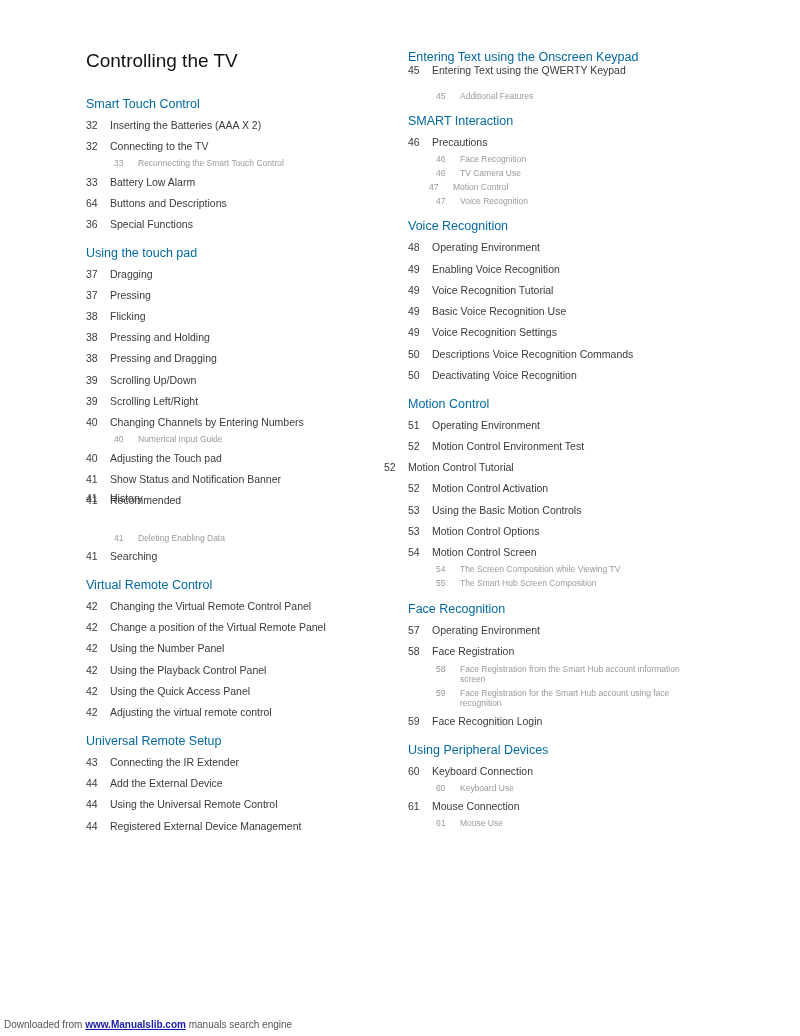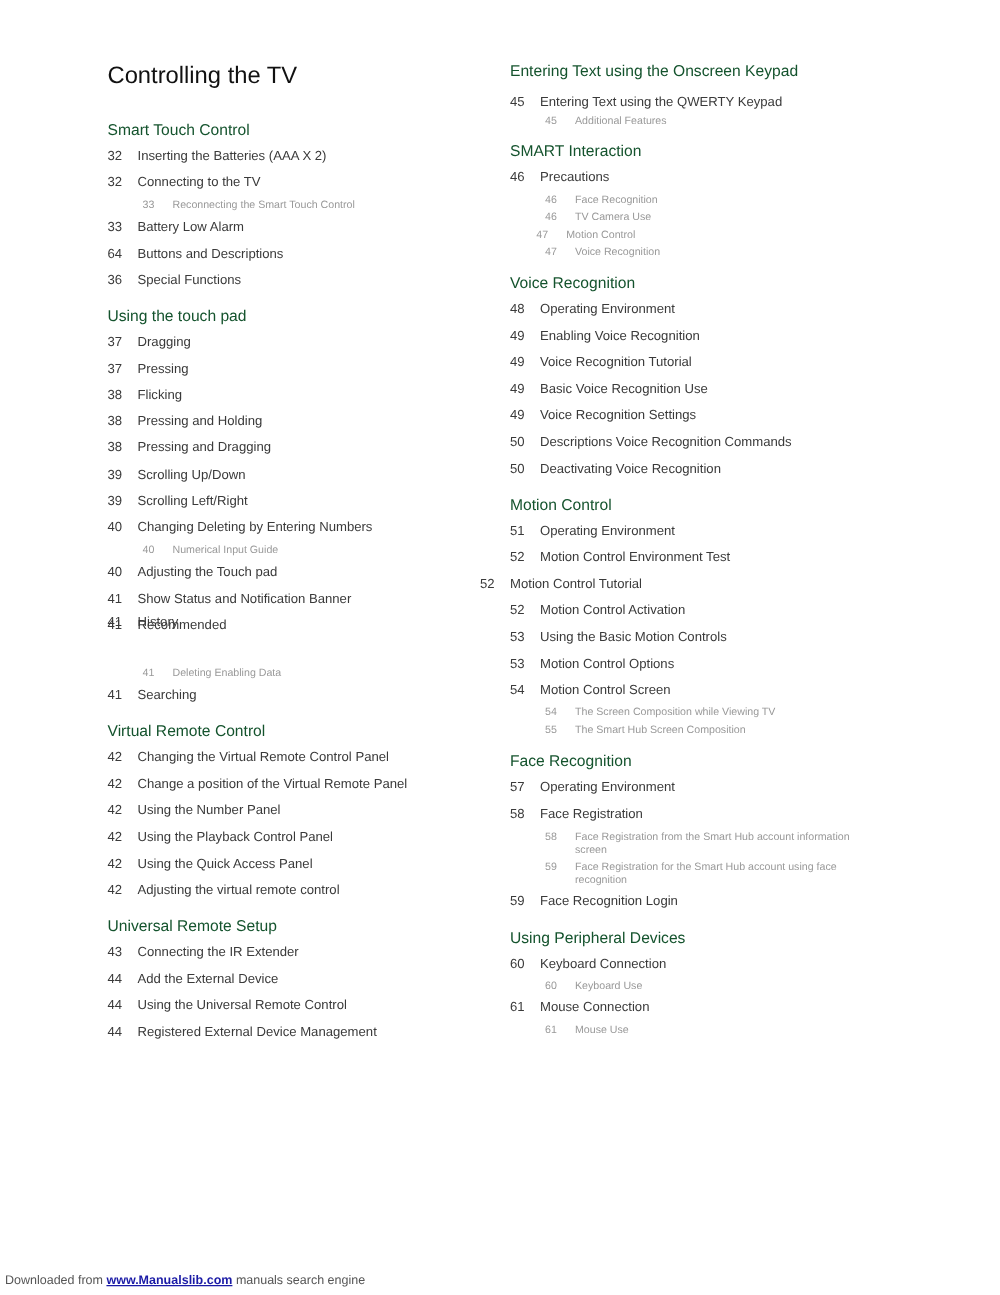--- a/index.html
+++ b/index.html
@@ -1,18 +1,18 @@
 <!DOCTYPE html>
 <html><head>
   <meta charset="utf-8">
   <style>
     html, body { margin: 0; padding: 0; background: #ffffff; }
     body { width: 800px; height: 1036px; position: relative; overflow: hidden; font-family: "Liberation Sans", sans-serif; color: #333333; }
     .page-title { position: absolute; left: 86px; top: 50px; font-size: 19px; color: #111111; margin: 0; font-weight: normal; white-space: nowrap; }
-    .section-title { position: absolute; font-size: 12.5px; color: #14532d; white-space: nowrap; }
+    .section-title { position: absolute; font-size: 12.5px; color: #0369a1; white-space: nowrap; }
     .entry { position: absolute; font-size: 10.5px; color: #3a3a3a; white-space: nowrap; }
     .entry .num { display: inline-block; width: 24px; }
     .sub { position: absolute; font-size: 8.5px; color: #999999; white-space: nowrap; }
     .sub .num { display: inline-block; width: 24px; }
     .sub .wrap { display: inline-block; white-space: normal; width: 240px; vertical-align: top; line-height: 10px; }
     .footer { position: absolute; left: 4px; top: 1019px; font-family: Liberation Sans, sans-serif; font-size: 10px; color: #555555; white-space: nowrap; }
     .footer a { color: #1a1aa6; text-decoration: underline; font-weight: bold; }
   </style>
 </head>
 <body>
@@ -28,21 +28,21 @@
 <div class="entry" style="left:86px;top:218px"><span class="num">36</span><span>Special Functions</span></div>
 
 <div class="section-title" style="left:86px;top:246px">Using the touch pad</div>
 <div class="entry" style="left:86px;top:268px"><span class="num">37</span><span>Dragging</span></div>
 <div class="entry" style="left:86px;top:289px"><span class="num">37</span><span>Pressing</span></div>
 <div class="entry" style="left:86px;top:310px"><span class="num">38</span><span>Flicking</span></div>
 <div class="entry" style="left:86px;top:331px"><span class="num">38</span><span>Pressing and Holding</span></div>
 <div class="entry" style="left:86px;top:352px"><span class="num">38</span><span>Pressing and Dragging</span></div>
 <div class="entry" style="left:86px;top:374px"><span class="num">39</span><span>Scrolling Up/Down</span></div>
 <div class="entry" style="left:86px;top:395px"><span class="num">39</span><span>Scrolling Left/Right</span></div>
-<div class="entry" style="left:86px;top:416px"><span class="num">40</span><span>Changing Deleting by Entering Numbers</span></div>
+<div class="entry" style="left:86px;top:416px"><span class="num">40</span><span>Changing Channels by Entering Numbers</span></div>
 <div class="sub" style="left:114px;top:434px"><span class="num">40</span><span>Numerical Input Guide</span></div>
 <div class="entry" style="left:86px;top:452px"><span class="num">40</span><span>Adjusting the Touch pad</span></div>
 <div class="entry" style="left:86px;top:473px"><span class="num">41</span><span>Show Status and Notification Banner</span></div>
 <div class="entry" style="left:86px;top:494px"><span class="num">41</span><span>Recommended</span></div>
 <div class="entry" style="left:86px;top:492px"><span class="num">41</span><span>History</span></div>
 <div class="sub" style="left:114px;top:533px"><span class="num">41</span><span>Deleting Enabling Data</span></div>
 <div class="entry" style="left:86px;top:550px"><span class="num">41</span><span>Searching</span></div>
 
 <div class="section-title" style="left:86px;top:578px">Virtual Remote Control</div>
 <div class="entry" style="left:86px;top:600px"><span class="num">42</span><span>Changing the Virtual Remote Control Panel</span></div>
@@ -52,21 +52,21 @@
 <div class="entry" style="left:86px;top:685px"><span class="num">42</span><span>Using the Quick Access Panel</span></div>
 <div class="entry" style="left:86px;top:706px"><span class="num">42</span><span>Adjusting the virtual remote control</span></div>
 
 <div class="section-title" style="left:86px;top:734px">Universal Remote Setup</div>
 <div class="entry" style="left:86px;top:756px"><span class="num">43</span><span>Connecting the IR Extender</span></div>
 <div class="entry" style="left:86px;top:777px"><span class="num">44</span><span>Add the External Device</span></div>
 <div class="entry" style="left:86px;top:798px"><span class="num">44</span><span>Using the Universal Remote Control</span></div>
 <div class="entry" style="left:86px;top:820px"><span class="num">44</span><span>Registered External Device Management</span></div>
 
 <div class="section-title" style="left:408px;top:50px">Entering Text using the Onscreen Keypad</div>
-<div class="entry" style="left:408px;top:76px"><span class="num">45</span><span>Entering Text using the QWERTY Keypad</span></div>
+<div class="entry" style="left:408px;top:64px"><span class="num">45</span><span>Entering Text using the QWERTY Keypad</span></div>
 <div class="sub" style="left:436px;top:91px"><span class="num">45</span><span>Additional Features</span></div>
 
 <div class="section-title" style="left:408px;top:114px">SMART Interaction</div>
 <div class="entry" style="left:408px;top:136px"><span class="num">46</span><span>Precautions</span></div>
 <div class="sub" style="left:436px;top:154px"><span class="num">46</span><span>Face Recognition</span></div>
 <div class="sub" style="left:436px;top:168px"><span class="num">46</span><span>TV Camera Use</span></div>
 <div class="sub" style="left:429px;top:182px"><span class="num">47</span><span>Motion Control</span></div>
 <div class="sub" style="left:436px;top:196px"><span class="num">47</span><span>Voice Recognition</span></div>
 
 <div class="section-title" style="left:408px;top:219px">Voice Recognition</div>

